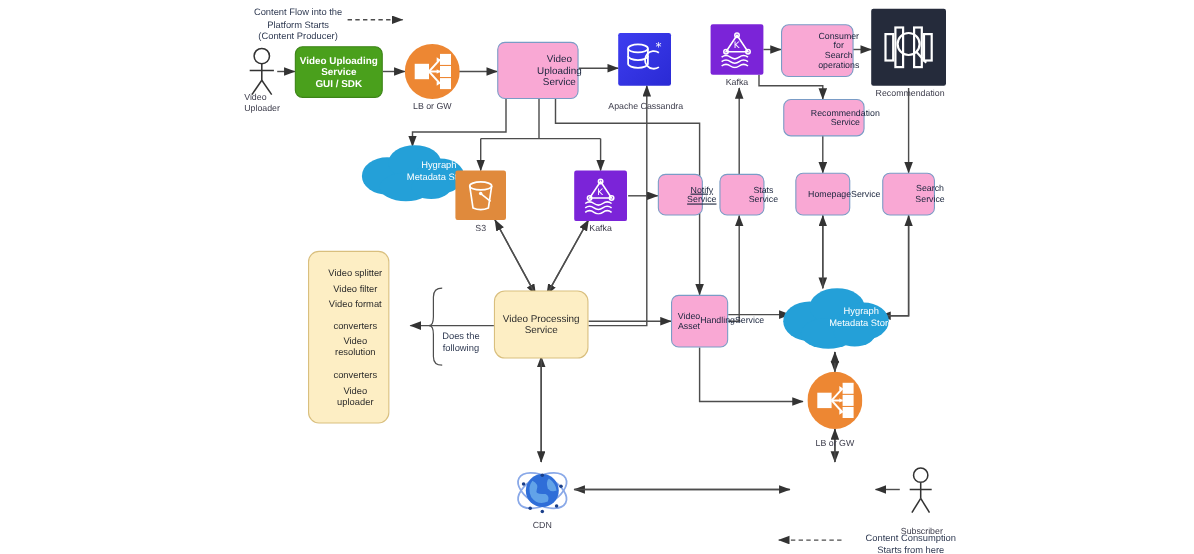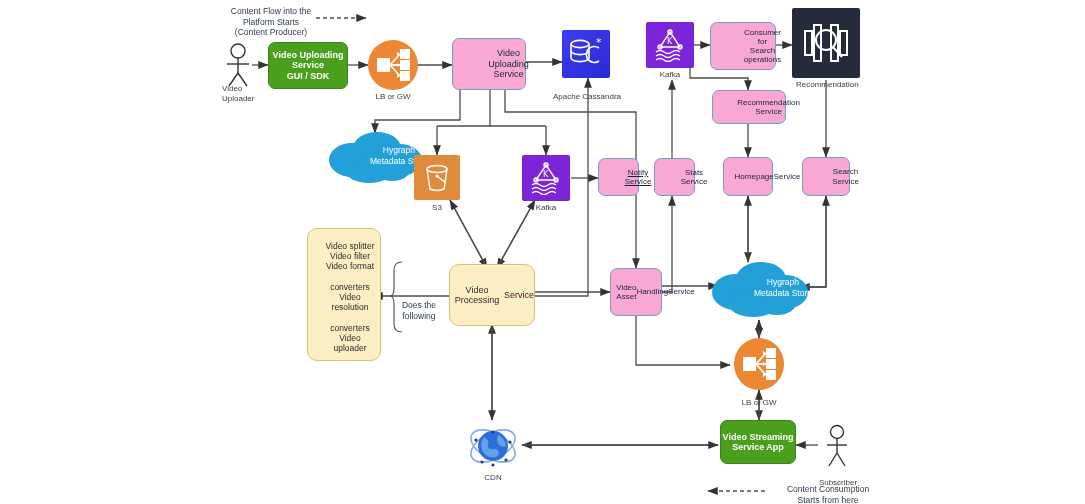--- a/index.html
+++ b/index.html
@@ -329,35 +329,35 @@
   <div class="node svc" style="left:723px;top:157px;width:50px;height:39px;flex-direction:row;font-size:8px;">
     <span>Homepage</span>
     <span>Service</span>
   </div>
 
   <div class="node svc" style="left:802px;top:157px;width:48px;height:39px;flex-direction:column;font-size:8px;">
     <span>Search</span>
     <span>Service</span>
   </div>
 
-  <div class="node tan tanlist" style="left:307px;top:228px;width:74px;height:133px;padding-left:16px;">
+  <div class="node tan tanlist" style="left:280px;top:228px;width:74px;height:157px;padding-left:16px;">
     <span>Video splitter</span>
     <span>Video filter</span>
     <span>
       <span>Video format</span><br>
       <span>converters</span>
     </span>
     <span>
       <span>Video resolution</span><br>
       <span>converters</span>
     </span>
     <span>Video uploader</span>
   </div>
 
-  <div class="node tan" style="left:449px;top:264px;width:86px;height:62px;flex-direction:row;">
+  <div class="node tan" style="left:449px;top:264px;width:86px;height:62px;flex-direction:column;">
     <span>Video Processing</span>
     <span>Service</span>
   </div>
 
   <div class="node svc" style="left:610px;top:268px;width:52px;height:48px;flex-direction:row;font-size:8px;">
     <span>Video Asset</span>
     <span>Handling</span>
     <span>Service</span>
   </div>
 
@@ -412,18 +412,14 @@
           <circle cx="44" cy="22" r="1.6"></circle>
         <circle cx="16" cy="42" r="1.6"></circle>
           <circle cx="40" cy="40" r="1.6"></circle>
         <circle cx="27" cy="12" r="1.6"></circle>
           <circle cx="27" cy="45" r="1.6"></circle>
       </g>
     </svg>
   </div>
   <div class="caption" style="left:466px;top:473px;width:54px;">CDN</div>
 
-  <div class="node green" style="left:720px;top:420px;width:76px;height:44px;flex-direction:column;">
-    <span>Video Streaming</span>
-    <span>Service App</span>
-  </div>
 
 </div>
 
 </body></html>

